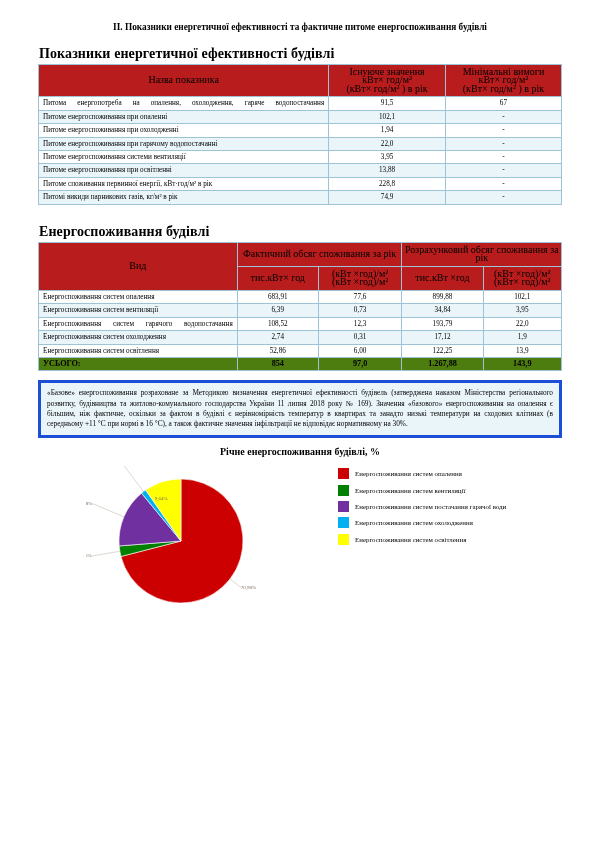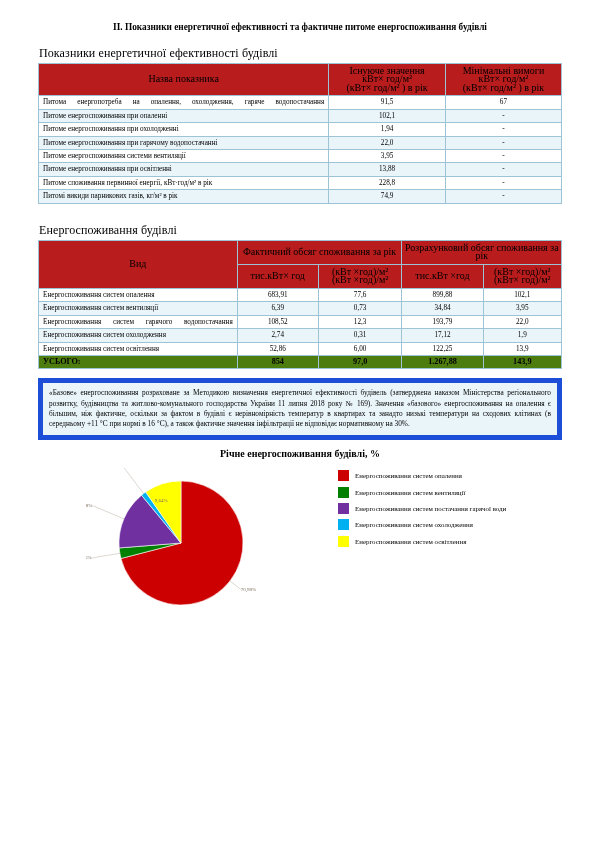--- a/index.html
+++ b/index.html
@@ -8,21 +8,21 @@
     font-family:"Liberation Serif", serif;
     color:#000;
   }
   .page{width:600px;height:848px;position:relative;box-sizing:border-box;padding:18px 38px 0 38px;}
 
   .doc-title{
     text-align:center;font-weight:bold;font-size:9.3px;line-height:11.5px;
     margin:4px 0 7px 0;
   }
   .section-head{
-    font-weight:normal;font-size:12px;margin:12px 0 2px 1px;letter-spacing:.1px;
+    font-weight:bold;font-size:14px;margin:12px 0 2px 1px;letter-spacing:.1px;
   }
 
   table{border-collapse:collapse;width:100%;table-layout:fixed;}
   table td,table th{
     border:1px solid #9dc3d6;
     padding:1px 3px;
     font-size:7.2px;line-height:8.4px;
     vertical-align:middle;
     background:#ffffff;
   }
@@ -35,21 +35,21 @@
   .t2 td.name{text-align:left;padding:2px 4px;}
   .t2 td.name.just{text-align:justify;text-align-last:justify;}
   .t2 td.val{text-align:center;}
   .t2 tr.alt td{background:#eaf5fa;}
   .t2 tr.total td{font-weight:bold;font-size:8.2px;background:#4d7c0f;}
   .t2 tr.total td.name{text-align:left;}
 
   .spacer{height:7px;}
 
   .note-box{
-    border:5px solid #1d4ed8;background:#eaf5fa;
+    border:3px solid #1d4ed8;background:#eaf5fa;
     margin-top:2px;padding:5px 6px 6px 6px;
   }
   .note-box p{
     margin:0;font-size:7.3px;line-height:10.2px;
     text-align:justify;text-align-last:left;
   }
 
   .chart-title{
     text-align:center;font-weight:bold;font-size:10px;margin:8px 0 3px 0;
   }

